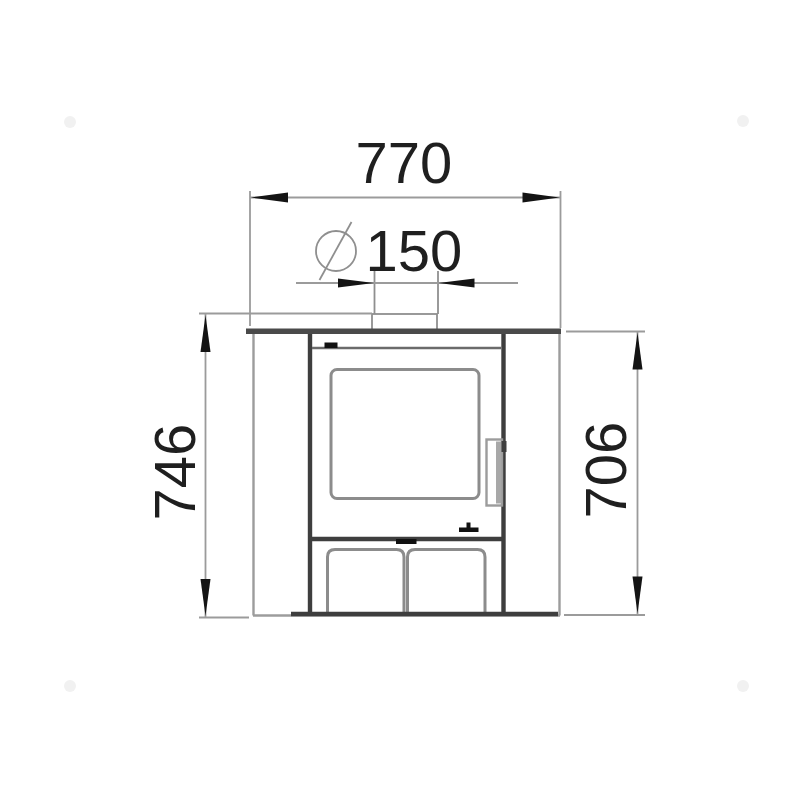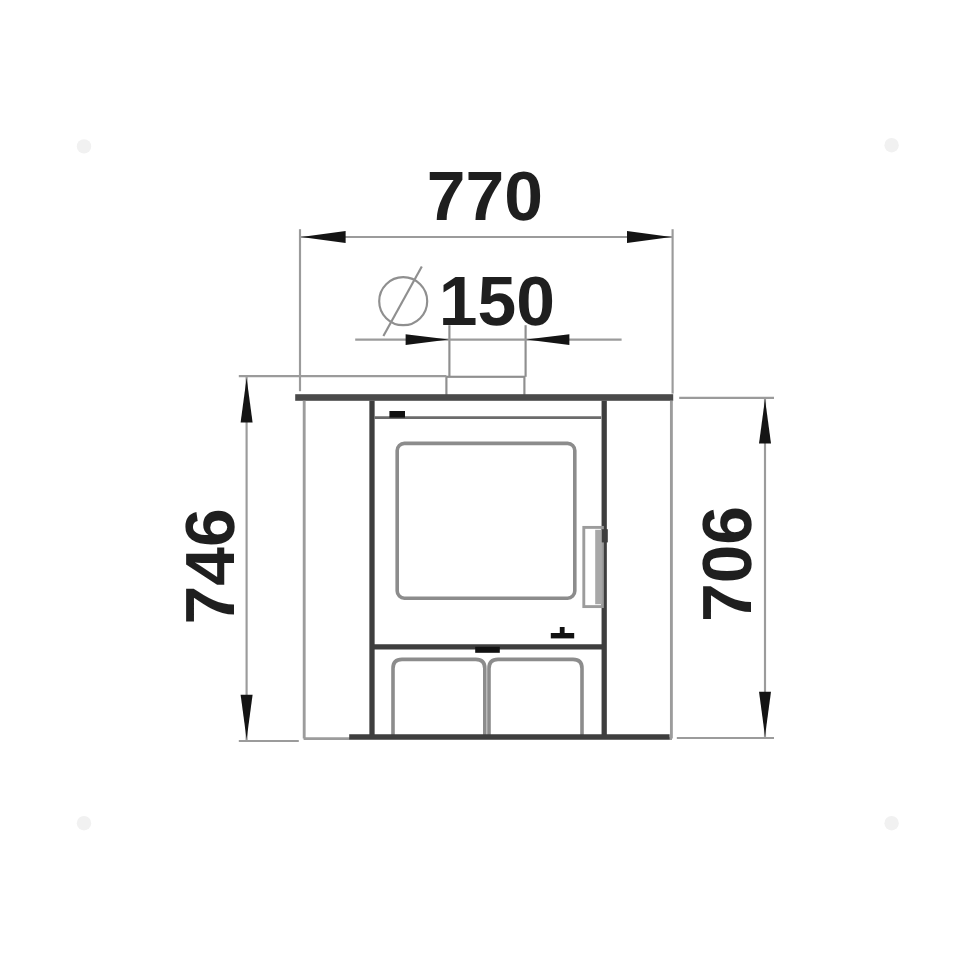--- a/index.html
+++ b/index.html
@@ -6,21 +6,20 @@
     margin:0;
     background:#ffffff;
     font-family:"Liberation Sans","DejaVu Sans",sans-serif;
   }
   .canvas{
     position:relative;
     width:800px;
     height:800px;
     background:#ffffff;
     overflow:hidden;
-    font-weight:bold;
   }
   svg{display:block}
   
   .ln-dim   {stroke:#9b9b9b;stroke-width:1.8;fill:none}
   .ln-wit   {stroke:#8f8f8f;stroke-width:1.8;fill:none}
   .ln-light {stroke:#9c9c9c;stroke-width:2.4;fill:none}
   .ln-mid   {stroke:#6b6b6b;stroke-width:2.4;fill:none}
   .ln-dark  {stroke:#3e3e3e;stroke-width:4.4;fill:none}
   .ln-frame {stroke:#8c8c8c;stroke-width:3;fill:none}
   .plate    {fill:#4a4a4a}

